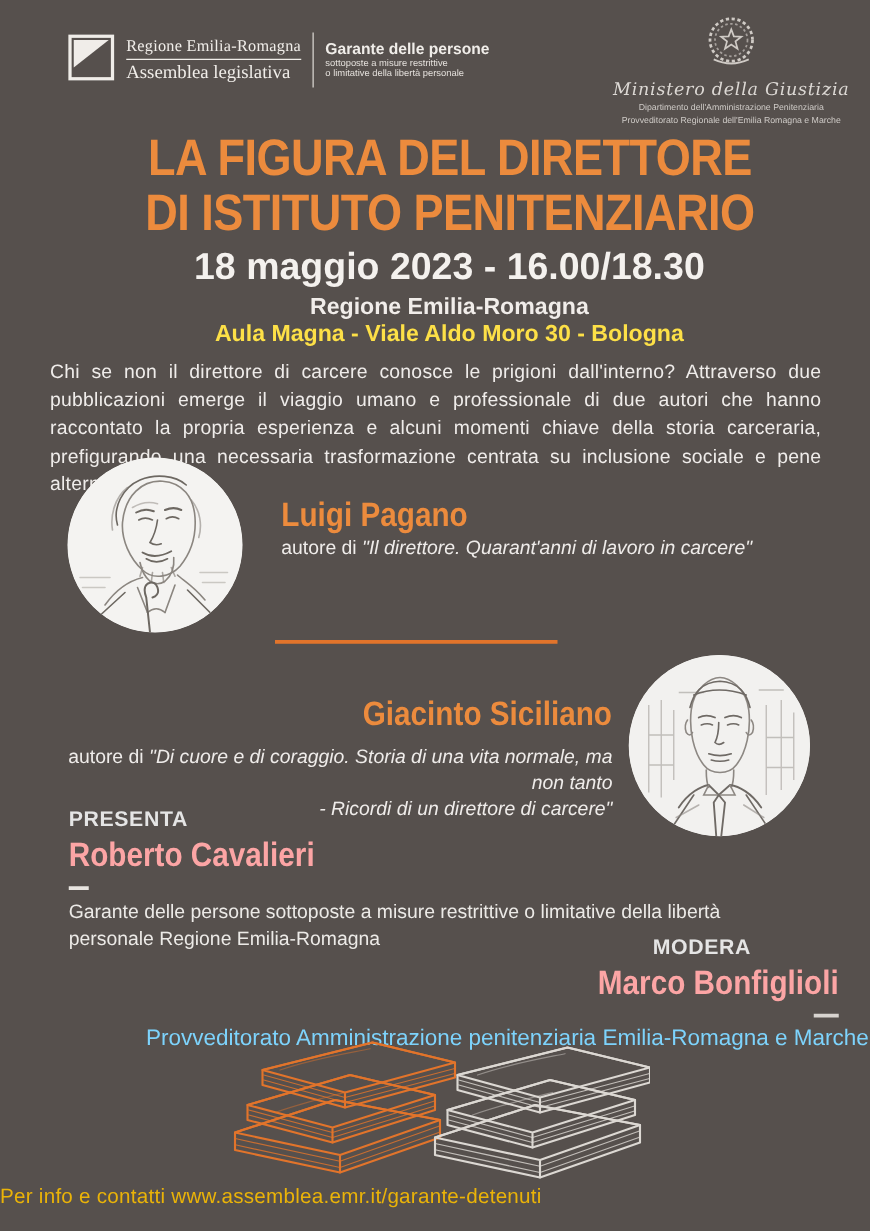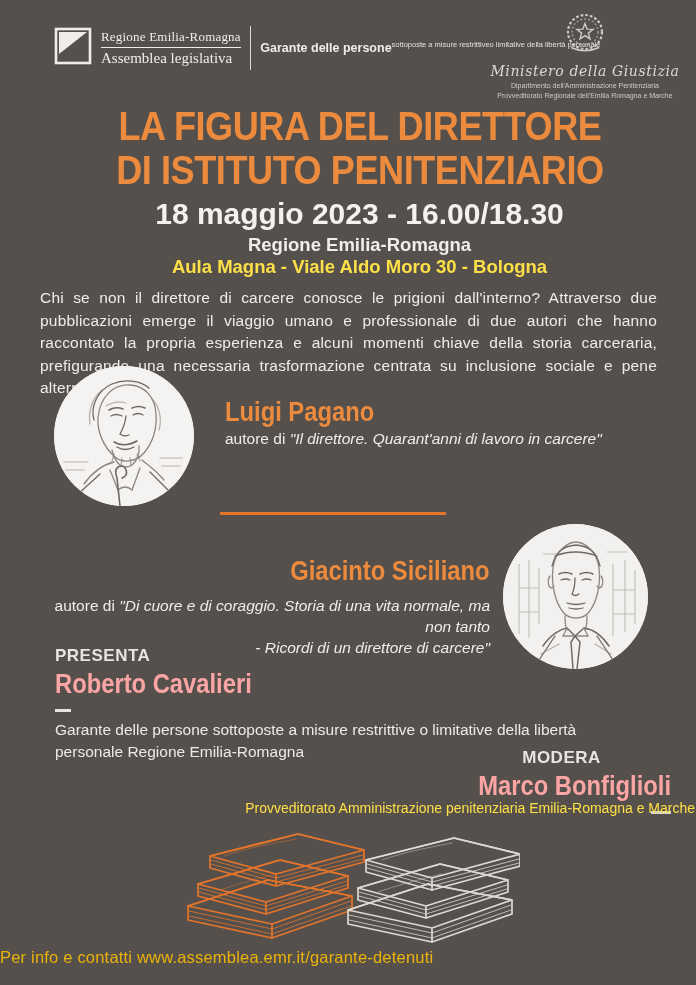--- a/index.html
+++ b/index.html
@@ -8,21 +8,21 @@
     background:#56504d;overflow:hidden;
     font-family:"Liberation Sans",sans-serif;color:#f2efec;padding-left:23px;
   }
   
   .header-left{position:absolute;left:54px;top:26px;display:flex;align-items:center;gap:9px;}
   .er-text{display:flex;flex-direction:column;}
   .er-line1{font-family:"Liberation Serif",serif;font-size:13px;letter-spacing:.2px;color:#f0ede9;white-space:nowrap;}
   .er-hline{border-top:1.5px solid #f0ede9;margin:2px 0 2px 0;}
   .er-line2{font-family:"Liberation Serif",serif;font-size:15px;color:#f0ede9;white-space:nowrap;}
   .vsep{width:1.5px;height:44px;background:#d9d5d1;}
-  .garante{display:flex;line-height:1.15;}
+  .garante{display:flex;flex-direction:column;line-height:1.15;}
   .garante-main{font-size:12.5px;font-weight:bold;color:#f0ede9;white-space:nowrap;}
   .garante-sub{font-size:7.5px;font-weight:normal;color:#e4e0dc;white-space:nowrap;}
   .header-right{position:absolute;left:478px;top:8px;width:214px;text-align:center;}
   .ministry-name{font-family:"DejaVu Serif",serif;font-style:italic;font-size:14px;letter-spacing:.6px;color:#dcd8d4;margin-top:1px;}
   .dept{font-size:7px;color:#cfcbc7;line-height:1.45;margin-top:2px;}
   
   .cond{display:inline-block;transform:scaleX(.88);}
   .cond-l{transform-origin:left center;}
   .cond-c{transform-origin:center center;}
   .cond-r{transform-origin:right center;}
@@ -48,21 +48,21 @@
   .sp2-book{font-size:15.5px;line-height:21px;color:#efecea;margin-top:8px;}
   .quote{font-style:italic;}
   
   .presenta{position:absolute;left:55px;top:646px;width:580px;}
   .role-label{font-weight:bold;font-size:17px;letter-spacing:.5px;color:#e5e5e5;}
   .role-name{font-weight:bold;font-size:27px;color:#fca5a5;margin-top:3px;}
   .dash{width:16px;height:3px;background:#e8e4e0;margin:9px 0 7px 0;}
   .role-desc{font-size:15.5px;line-height:21.5px;color:#eceae7;}
   .modera{position:absolute;right:48px;top:748px;text-align:center;}
   .dash-r{margin:9px 0 7px auto;background:#d8d4d0;width:20px;}
-  .modera-desc{position:absolute;right:24px;top:800px;font-size:14px;color:#fde047;white-space:nowrap;}
+  .modera-desc{position:absolute;right:24px;top:820px;font-size:18px;color:#7dd3fc;white-space:nowrap;}
   
   .books{position:absolute;left:180px;top:830px;}
   .footer{position:absolute;left:0;top:948px;width:100%;text-align:left;font-size:16.5px;color:#eab308;letter-spacing:.2px;}
 </style>
 </head>
 <body>
 
 <div class="poster">
 
   <div class="header-left">

